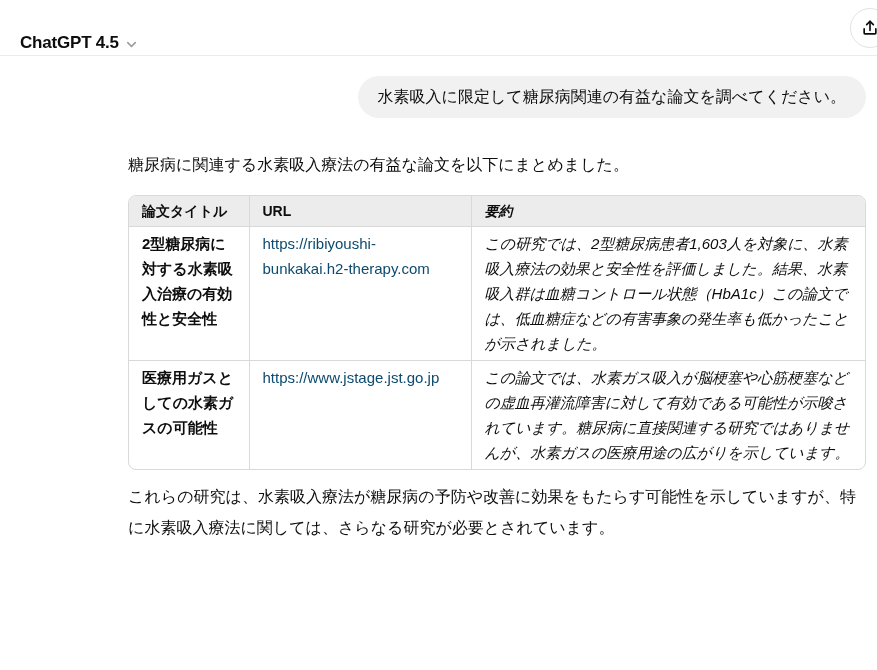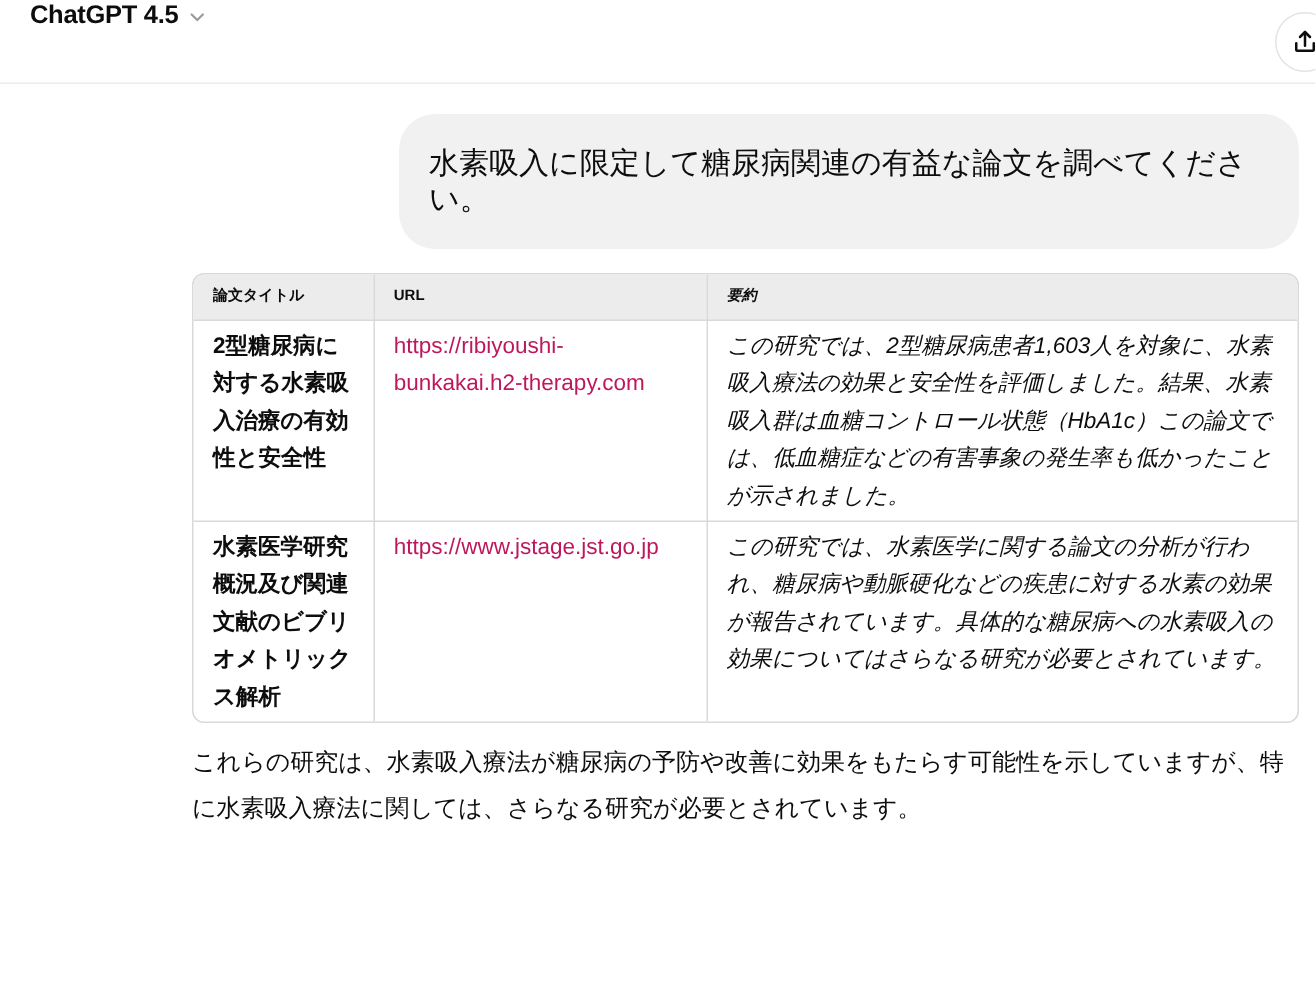--- a/index.html
+++ b/index.html
@@ -11,21 +11,21 @@
     font-family: "Liberation Sans", "DejaVu Sans", sans-serif;
     overflow: hidden;
     position: relative;
   }
 
   
   .topbar {
     height: 56px;
     border-bottom: 1px solid #ececec;
     display: flex;
-    align-items: flex-start;
+    align-items: flex-end;
     padding: 0 0 2px 20px;
     position: relative;
     background: #fff;
   }
   .model-switcher {
     display: flex; align-items: center; gap: 5px;
     cursor: pointer;
   }
   .model-switcher .label {
     font-size: 17px; font-weight: 700; letter-spacing: -0.2px; color: #0d0d0d;
@@ -47,22 +47,22 @@
   .content {
     margin: 0 11px 0 128px; 
   }
   .user-row {
     display: flex; justify-content: flex-end;
     margin-top: 20px;
   }
   .user-bubble {
     background: #f1f1f1;
     border-radius: 24px;
-    padding: 21px 20px;
-    font-size: 20px;
+    padding: 9px 20px;
+    font-size: 16px;
     line-height: 24px;
     max-width: 600px;
   }
   .assistant-intro {
     margin-top: 33px;
     font-size: 16px;
     line-height: 28px;
   }
 
   
@@ -74,21 +74,21 @@
   }
   table.papers {
     width: 100%;
     border-collapse: collapse;
     table-layout: fixed;
   }
   table.papers col.c1 { width: 120px; }
   table.papers col.c2 { width: 222px; }
   table.papers th {
     background: #ececec;
-    font-size: 10px;
+    font-size: 14px;
     font-weight: 700;
     text-align: left;
     padding: 6px 13px;
     line-height: 18px;
     border-right: 1px solid #d9d9d9;
     border-bottom: 1px solid #d9d9d9;
   }
   table.papers td {
     font-size: 15px;
     line-height: 25px;
@@ -97,21 +97,21 @@
     border-right: 1px solid #d9d9d9;
     border-bottom: 1px solid #d9d9d9;
     overflow-wrap: anywhere;
     word-break: break-word;
   }
   table.papers th:last-child,
   table.papers td:last-child { border-right: none; font-style: italic; }
   table.papers tr:last-child td { border-bottom: none; }
   td.paper-title { font-weight: 700; }
   a.paper-link {
-    color: #be185d;
+    color: #0c4a6e;
     text-decoration: none;
   }
 
   .assistant-closing {
     margin-top: 11px;
     font-size: 16px;
     line-height: 31px;
   }
 </style>
 </head>
@@ -136,20 +136,21 @@
     </span>
   </button>
 </div>
 
 <div class="content">
 
   <div class="user-row">
     <div class="user-bubble">水素吸入に限定して糖尿病関連の有益な論文を調べてください。</div>
   </div>
 
+  <div class="assistant-intro">糖尿病に関連する水素吸入療法の有益な論文を以下にまとめました。</div>
 
   <div class="table-wrap">
     <table class="papers">
       <colgroup>
           <col class="c1">
           <col class="c2">
           <col class="c3">
         </colgroup>
       <thead>
         <tr>
@@ -158,23 +159,23 @@
           <th>要約</th>
         </tr>
       </thead>
       <tbody>
         <tr>
           <td class="paper-title">2型糖尿病に対する水素吸入治療の有効性と安全性</td>
           <td><a href="#" class="paper-link">https://ribiyoushi-bunkakai.h2-therapy.com</a></td>
           <td>この研究では、2型糖尿病患者1,603人を対象に、水素吸入療法の効果と安全性を評価しました。結果、水素吸入群は血糖コントロール状態（HbA1c）この論文では、低血糖症などの有害事象の発生率も低かったことが示されました。</td>
         </tr>
         <tr>
-          <td class="paper-title">水素医学研究概況及び関連文献のビブリオメトリックス解析</td>
+          <td class="paper-title">医療用ガスとしての水素ガスの可能性</td>
           <td><a href="#" class="paper-link">https://www.jstage.jst.go.jp</a></td>
-          <td>この研究では、水素医学に関する論文の分析が行われ、糖尿病や動脈硬化などの疾患に対する水素の効果が報告されています。具体的な糖尿病への水素吸入の効果についてはさらなる研究が必要とされています。</td>
+          <td>この論文では、水素ガス吸入が脳梗塞や心筋梗塞などの虚血再灌流障害に対して有効である可能性が示唆されています。糖尿病に直接関連する研究ではありませんが、水素ガスの医療用途の広がりを示しています。</td>
         </tr>
       </tbody>
     </table>
   </div>
 
   <div class="assistant-closing">これらの研究は、水素吸入療法が糖尿病の予防や改善に効果をもたらす可能性を示していますが、特に水素吸入療法に関しては、さらなる研究が必要とされています。</div>
 
 </div>
 
 </body></html>

